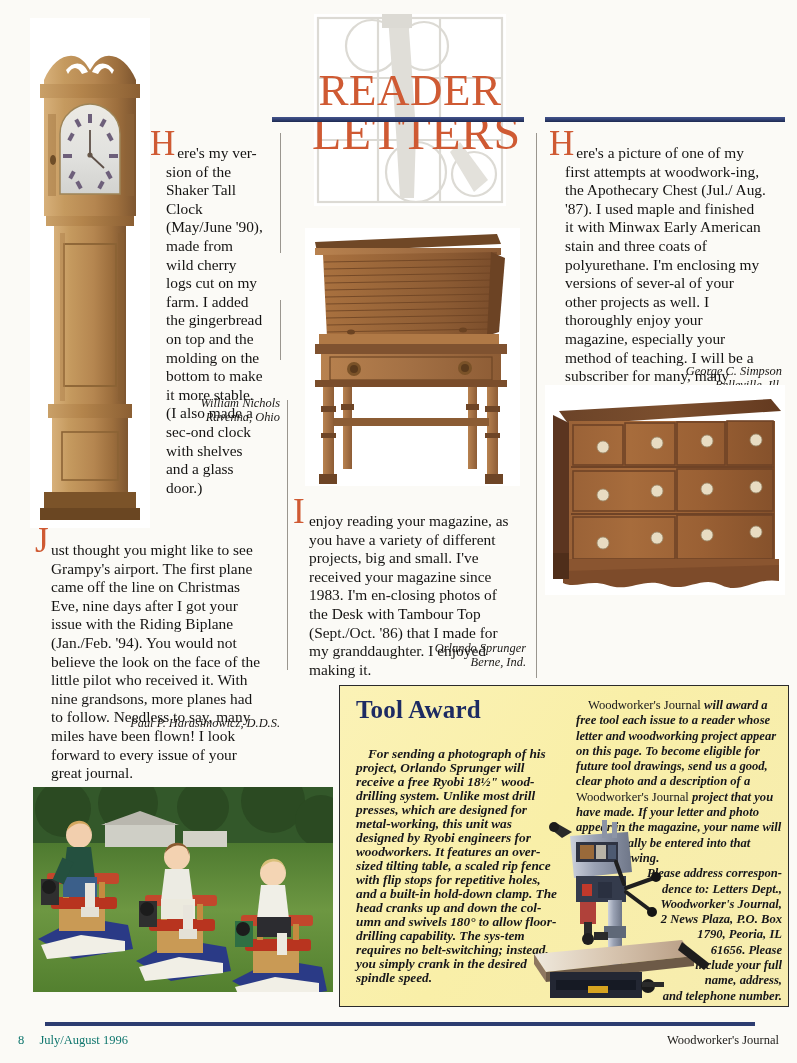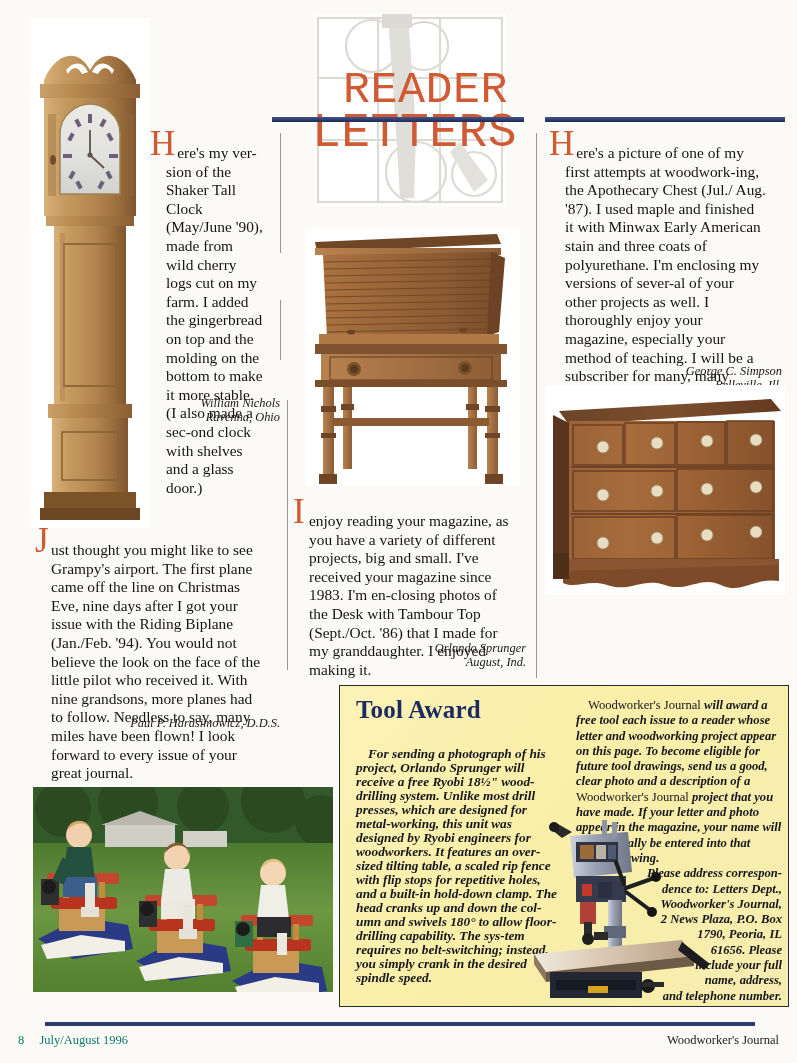--- a/index.html
+++ b/index.html
@@ -28,23 +28,23 @@
   }
   .mast-watermark {
     position: absolute;
     inset: 0;
   }
   .mast-title {
     position: absolute;
     left: 0;
     top: 58px;
     width: 196px;
-    text-align: right;
+    text-align: center;
     color: #cf5a33;
-    font-family: Liberation Mono, monospace;
+    font-family: Liberation Serif, serif;
     font-weight: 400;
     font-size: 45px;
     line-height: 0.92;
     letter-spacing: 0.5px;
   }
   .mast-title .l2 { font-size: 48px; display: block; }
   
   .brule {
     position: absolute;
     height: 5px;
@@ -428,21 +428,21 @@
       <rect x="180" y="246" width="18" height="10" fill="#6e4526"></rect>
     </svg>
   </div>
 
   <div class="letter" id="letter-3" style="left:293px; top:496px; width:233px;">
     <span class="dropcap">I</span>
     <p>enjoy reading your magazine, as you have a variety of different projects, big and small. I've received your magazine since 1983. I'm en-closing photos of the Desk with Tambour Top (Sept./Oct. '86) that I made for my granddaughter. I enjoyed making it.</p>
   </div>
   <div class="sig" style="left:293px; top:641px; width:233px;">
     <div>Orlando Sprunger</div>
-    <div>August, Ind.</div>
+    <div>Berne, Ind.</div>
   </div>
 
   <div class="letter" id="letter-4" style="left:549px; top:128px; width:233px;">
     <span class="dropcap">H</span>
     <p>ere's a picture of one of my first attempts at woodwork-ing, the Apothecary Chest (Jul./ Aug. '87). I used maple and finished it with Minwax Early American stain and three coats of polyurethane. I'm enclosing my versions of sever-al of your other projects as well. I thoroughly enjoy your magazine, especially your method of teaching. I will be a subscriber for many, many years.</p>
   </div>
   <div class="sig" style="left:549px; top:364px; width:233px;">
     <div>George C. Simpson</div>
     <div>Belleville, Ill.</div>
   </div>

